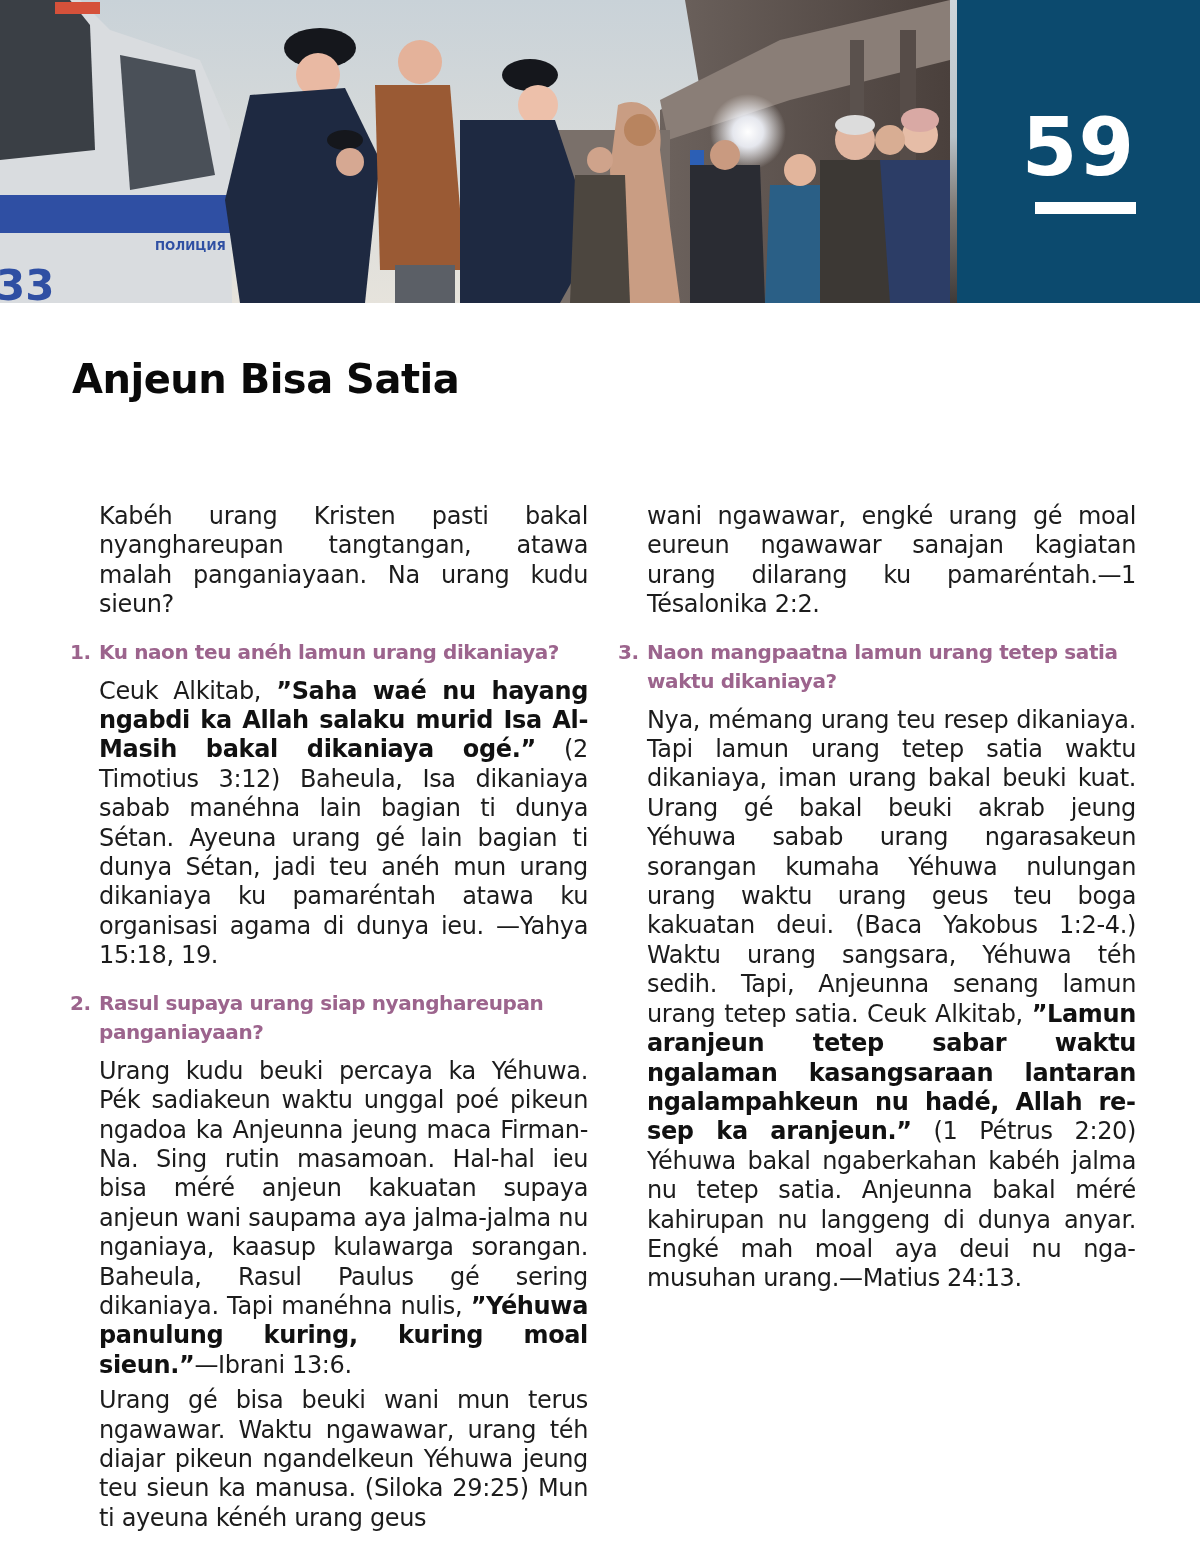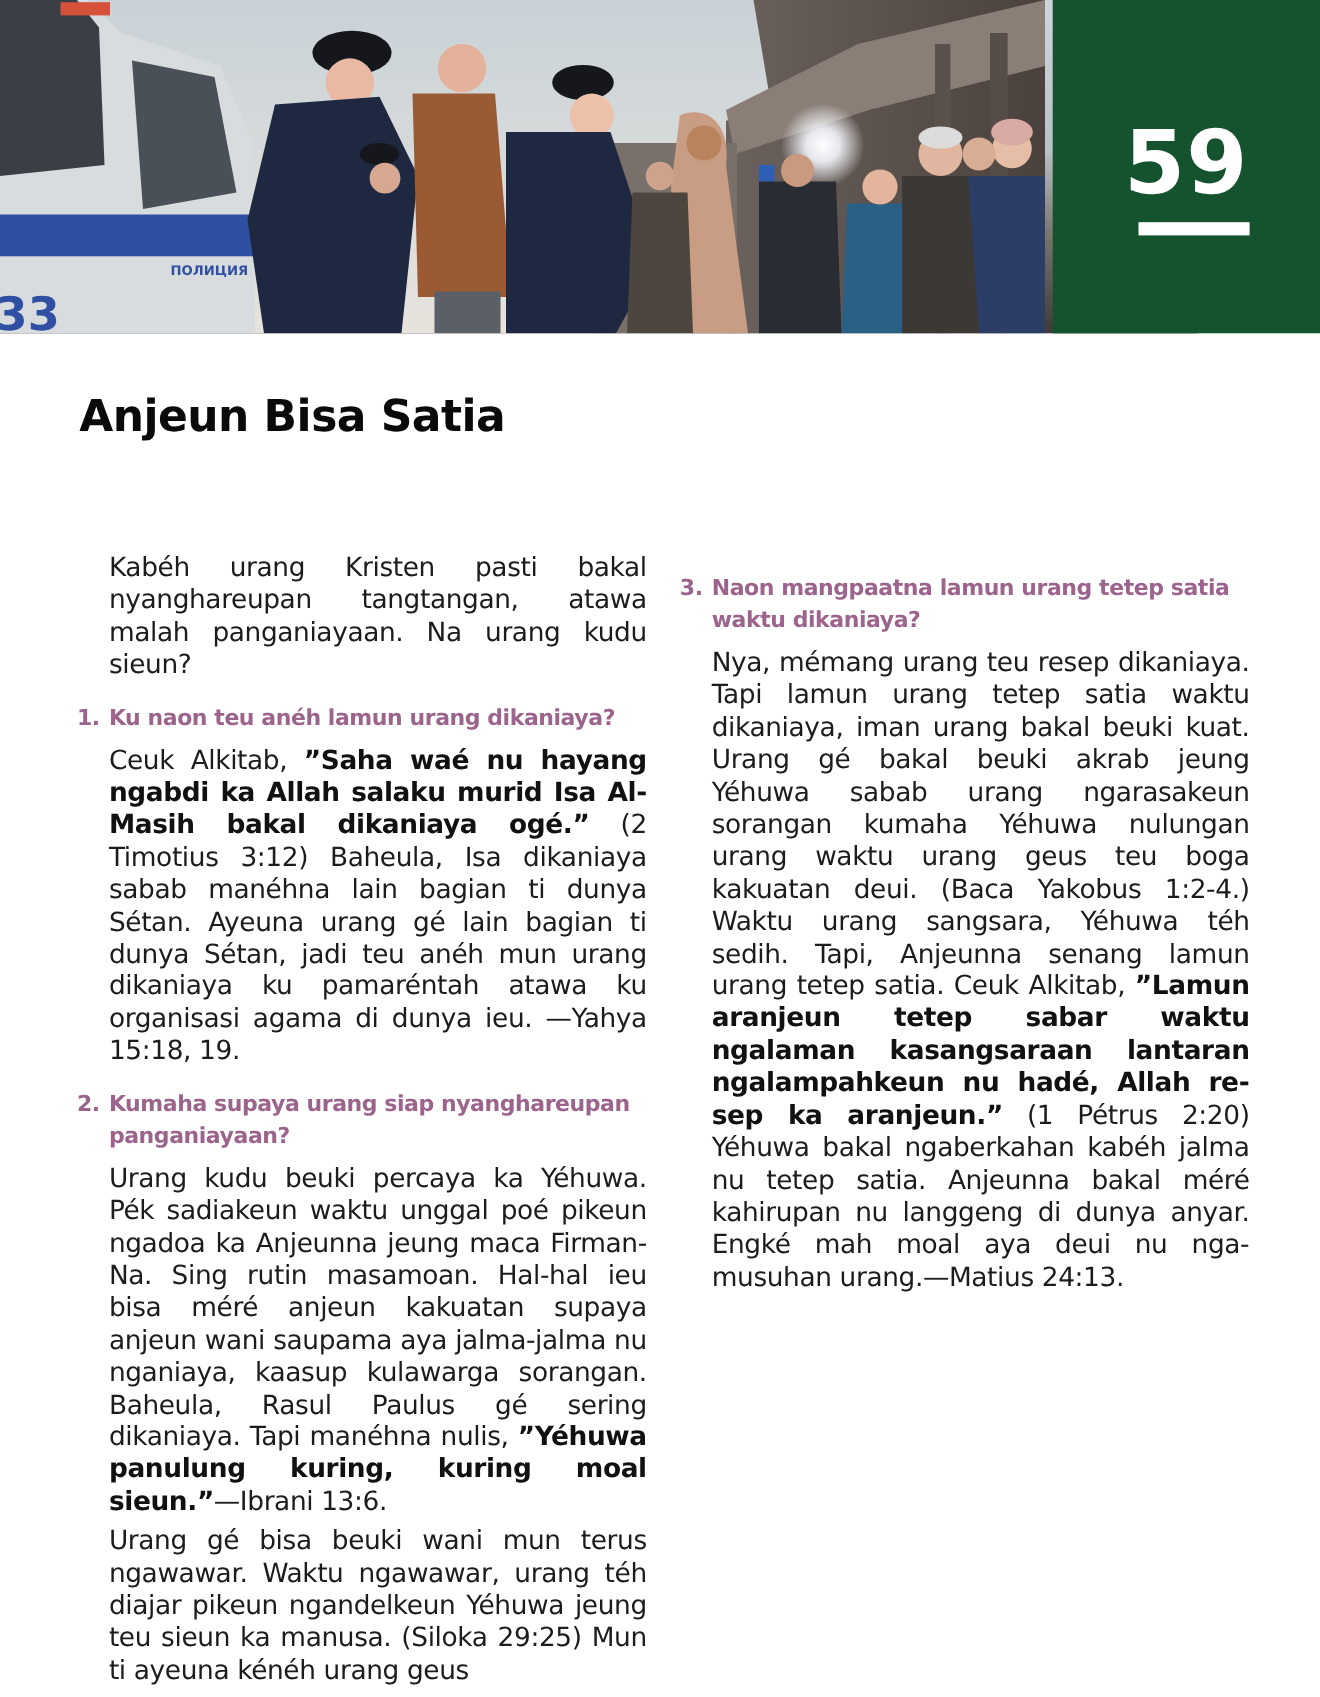--- a/index.html
+++ b/index.html
@@ -3,21 +3,21 @@
 <meta charset="utf-8">
 <style>
   html, body { margin: 0; padding: 0; background: #ffffff; }
   body { width: 1200px; height: 1543px; position: relative; overflow: hidden;
          font-family: "DejaVu Sans", sans-serif; color: #1a1a1a; }
 
   
   .hero { position: absolute; left: 0; top: 0; width: 1088px; height: 303px; overflow: hidden;
           background: linear-gradient(180deg, #cfd6db 0%, #b8c1c7 45%, #7b7570 70%, #3f3a38 100%); }
   .hero svg { position: absolute; left: 0; top: 0; width: 950px; height: 303px; }
-  .badge { position: absolute; left: 957px; top: 0; width: 243px; height: 303px; background: #14532d; }
+  .badge { position: absolute; left: 957px; top: 0; width: 243px; height: 303px; background: #0c4a6e; }
   .badge-num { position: absolute; left: 0; width: 243px; top: 100px; text-align: center;
                font-family: "DejaVu Sans", sans-serif; font-weight: bold; font-size: 80px; line-height: 96px;
                color: #ffffff; letter-spacing: 1px; }
   .badge-bar { position: absolute; left: 78px; top: 202px; width: 101px; height: 12px; background: #ffffff; }
 
   
   .title { position: absolute; left: 72px; top: 352px; width: 700px; margin: 0;
            font-family: "DejaVu Sans", sans-serif; font-weight: bold; font-size: 40px; line-height: 54px;
            color: #0a0a0a; letter-spacing: -0.5px; }
 
@@ -123,29 +123,30 @@
   <div class="q">
     <span class="qn">1.</span>
     <span class="qt">Ku naon teu anéh lamun urang dikaniaya?</span>
   </div>
   <p class="para">
     <span>Ceuk Alkitab, </span><b>”Saha waé nu hayang ngabdi ka Allah salaku murid Isa Al-Masih bakal dikania­ya ogé.”</b><span> (2 Timotius 3:12) Baheula, Isa dikania­ya sabab manéhna lain bagian ti dunya Sétan. Ayeuna urang gé lain bagian ti dunya Sétan, jadi teu anéh mun urang dikaniaya ku pamarén­tah atawa ku organisasi agama di dunya ieu. —Yahya 15:18, 19.</span>
   </p>
 
   <div class="q">
     <span class="qn">2.</span>
-    <span class="qt">Kumaha supaya urang siap nyanghareupan panganiayaan?</span>
+    <span class="qt">Rasul supaya urang siap nyanghareupan panganiayaan?</span>
   </div>
   <p class="para">
     <span>Urang kudu beuki percaya ka Yéhuwa. Pék sadi­akeun waktu unggal poé pikeun ngadoa ka An­jeunna jeung maca Firman-Na. Sing rutin masa­moan. Hal-hal ieu bisa méré anjeun kakuatan supaya anjeun wani saupama aya jalma-jalma nu nganiaya, kaasup kulawarga sorangan. Ba­heula, Rasul Paulus gé sering dikaniaya. Tapi manéhna nulis, </span><b>”Yéhuwa panulung kuring, ku­ring moal sieun.”</b><span>—Ibrani 13:6.</span>
   </p>
   <p class="para">Urang gé bisa beuki wani mun terus ngawawar. Waktu ngawawar, urang téh diajar pikeun ngan­delkeun Yéhuwa jeung teu sieun ka manusa. (Si­loka 29:25) Mun ti ayeuna kénéh urang geus</p>
 </div>
 
 <div class="col col-right">
+  <p class="para">wani ngawawar, engké urang gé moal eureun ngawawar sanajan kagiatan urang dilarang ku pamaréntah.—1 Tésalonika 2:2.</p>
 
   <div class="q">
     <span class="qn">3.</span>
     <span class="qt">Naon mangpaatna lamun urang tetep satia waktu dikaniaya?</span>
   </div>
   <p class="para">
     <span>Nya, mémang urang teu resep dikaniaya. Tapi lamun urang tetep satia waktu dikaniaya, iman urang bakal beuki kuat. Urang gé bakal beuki akrab jeung Yéhuwa sabab urang ngarasakeun sorangan kumaha Yéhuwa nulungan urang wak­tu urang geus teu boga kakuatan deui. (Baca Yakobus 1:2-4.) Waktu urang sangsara, Yéhu­wa téh sedih. Tapi, Anjeunna senang lamun urang tetep satia. Ceuk Alkitab, </span><b>”Lamun aran­jeun tetep sabar waktu ngalaman kasangsara­an lantaran ngalampahkeun nu hadé, Allah re­sep ka aranjeun.”</b><span> (1 Pétrus 2:20) Yéhuwa bakal ngaberkahan kabéh jalma nu tetep satia. An­jeunna bakal méré kahirupan nu langgeng di dunya anyar. Engké mah moal aya deui nu nga­musuhan urang.—Matius 24:13.</span>
   </p>
 </div>
 

